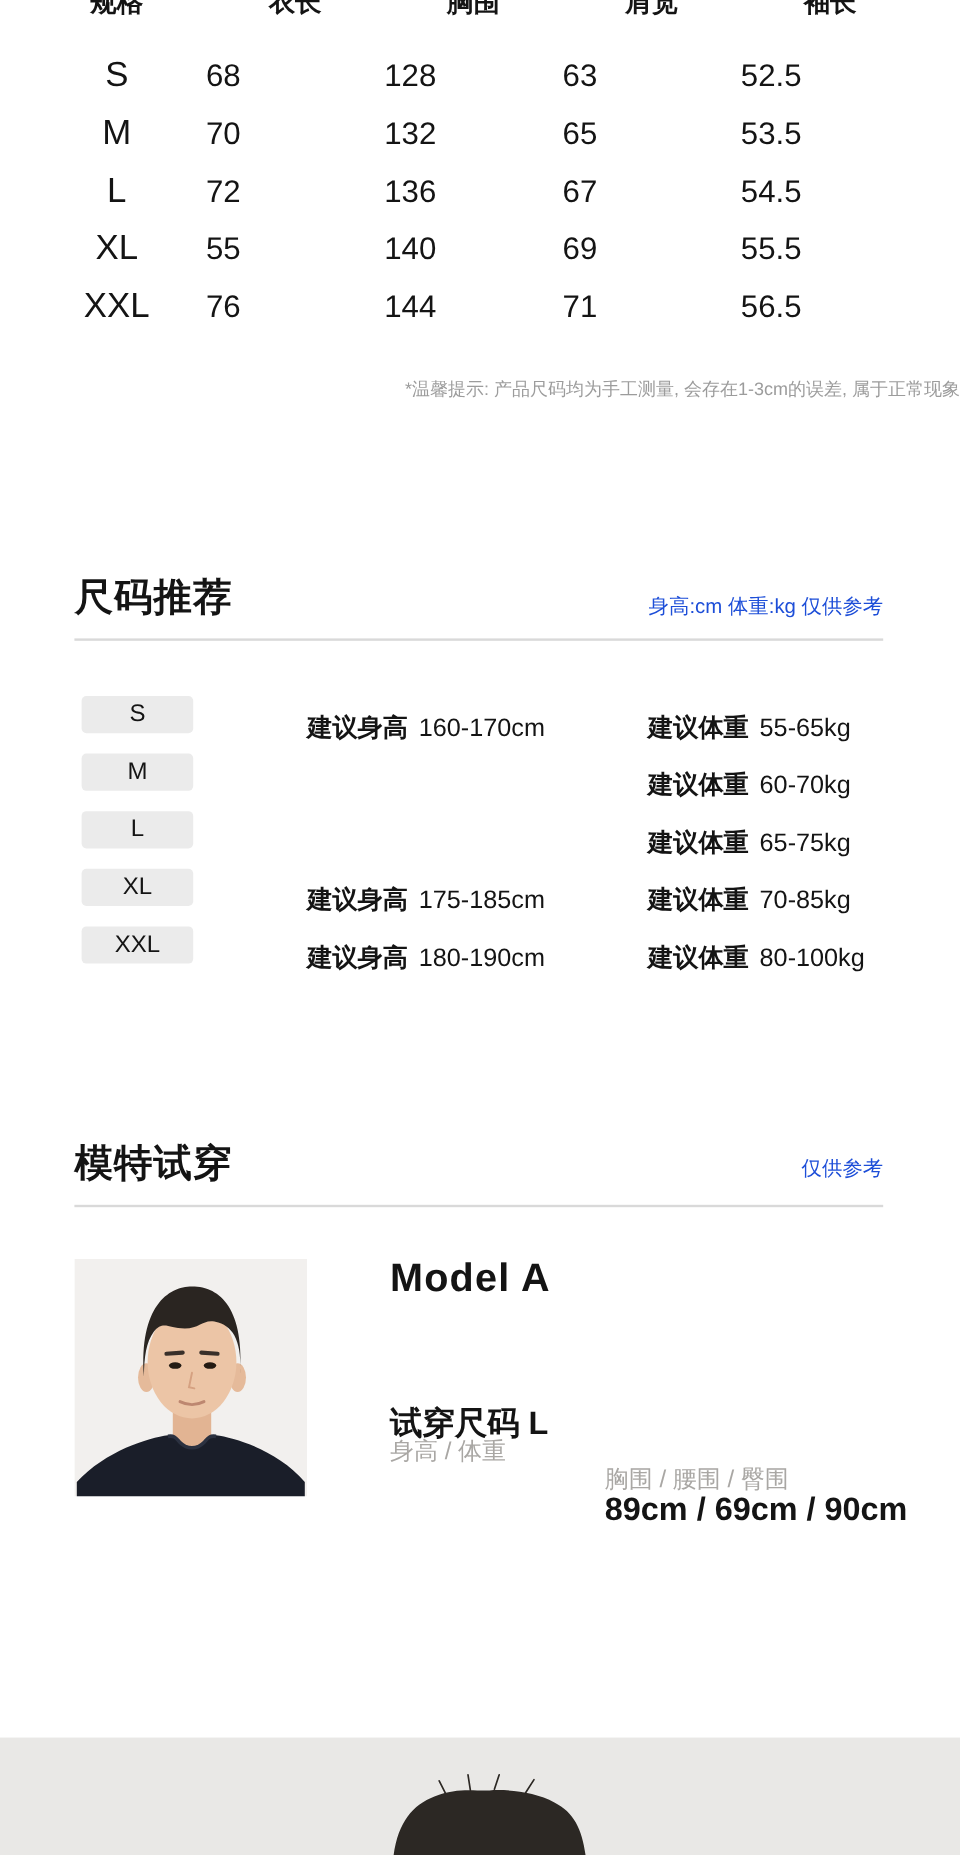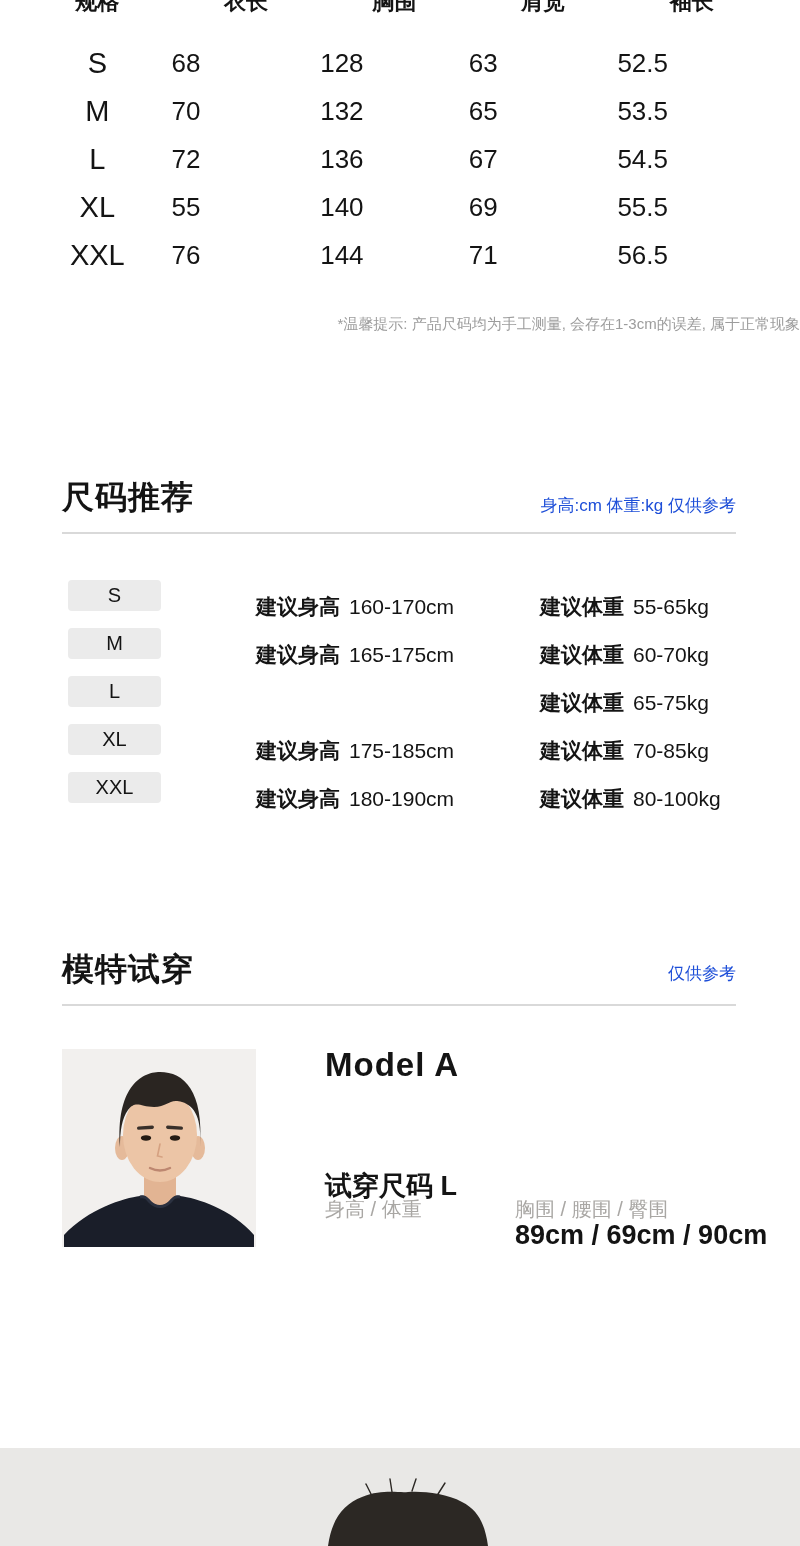--- a/index.html
+++ b/index.html
@@ -38,21 +38,21 @@
   .rec-pair .lbl { font-weight:700; margin-right:9px; }
   .rec-height { left:194px; }
   .rec-weight { left:478px; }
 
   
   .model-photo { position:absolute; left:62px; top:1049px; width:194px; height:198px; }
   .model-name  { position:absolute; left:325px; top:1046px; font-size:33px; font-weight:700; letter-spacing:1px; }
   .fit-size    { position:absolute; left:325px; top:1168px; font-size:27px; font-weight:700; }
   .m-label { position:absolute; top:1196px; font-size:20px; color:var(--muted-label,#a9a7a4); white-space:nowrap;text-align:center; }
   .m-value { position:absolute; top:1220px; font-size:27px; font-weight:700; white-space:nowrap; }
-  .col1 { left:325px; } .col2 { left:515px; }
+  .col1 { left:325px; } .col2 { left:504px;margin-top:23px; }
 
   
   .bottom-strip { position:absolute; left:0; top:1448px; width:800px; height:98px;
                   background:var(--bottom-strip-bg,#e9e8e6); overflow:hidden; }
 </style>
 </head>
 <body>
 
 <div id="page">
 
@@ -110,21 +110,20 @@
   <div class="divider" id="divider1"></div>
 
   <div class="rec-list">
     <div class="rec-row">
       <span class="size-badge">S</span>
       <span class="rec-pair rec-height"><span class="lbl">建议身高</span><span>160-170cm</span></span>
       <span class="rec-pair rec-weight"><span class="lbl">建议体重</span><span>55-65kg</span></span>
     </div>
     <div class="rec-row">
       <span class="size-badge">M</span>
-      <span class="rec-pair rec-height"><span class="lbl">建议身高</span><span>165-175cm</span></span>
       <span class="rec-pair rec-weight"><span class="lbl">建议体重</span><span>60-70kg</span></span>
     </div>
     <div class="rec-row">
       <span class="size-badge">L</span>
       <span class="rec-pair rec-weight"><span class="lbl">建议体重</span><span>65-75kg</span></span>
     </div>
     <div class="rec-row">
       <span class="size-badge">XL</span>
       <span class="rec-pair rec-height"><span class="lbl">建议身高</span><span>175-185cm</span></span>
       <span class="rec-pair rec-weight"><span class="lbl">建议体重</span><span>70-85kg</span></span>

